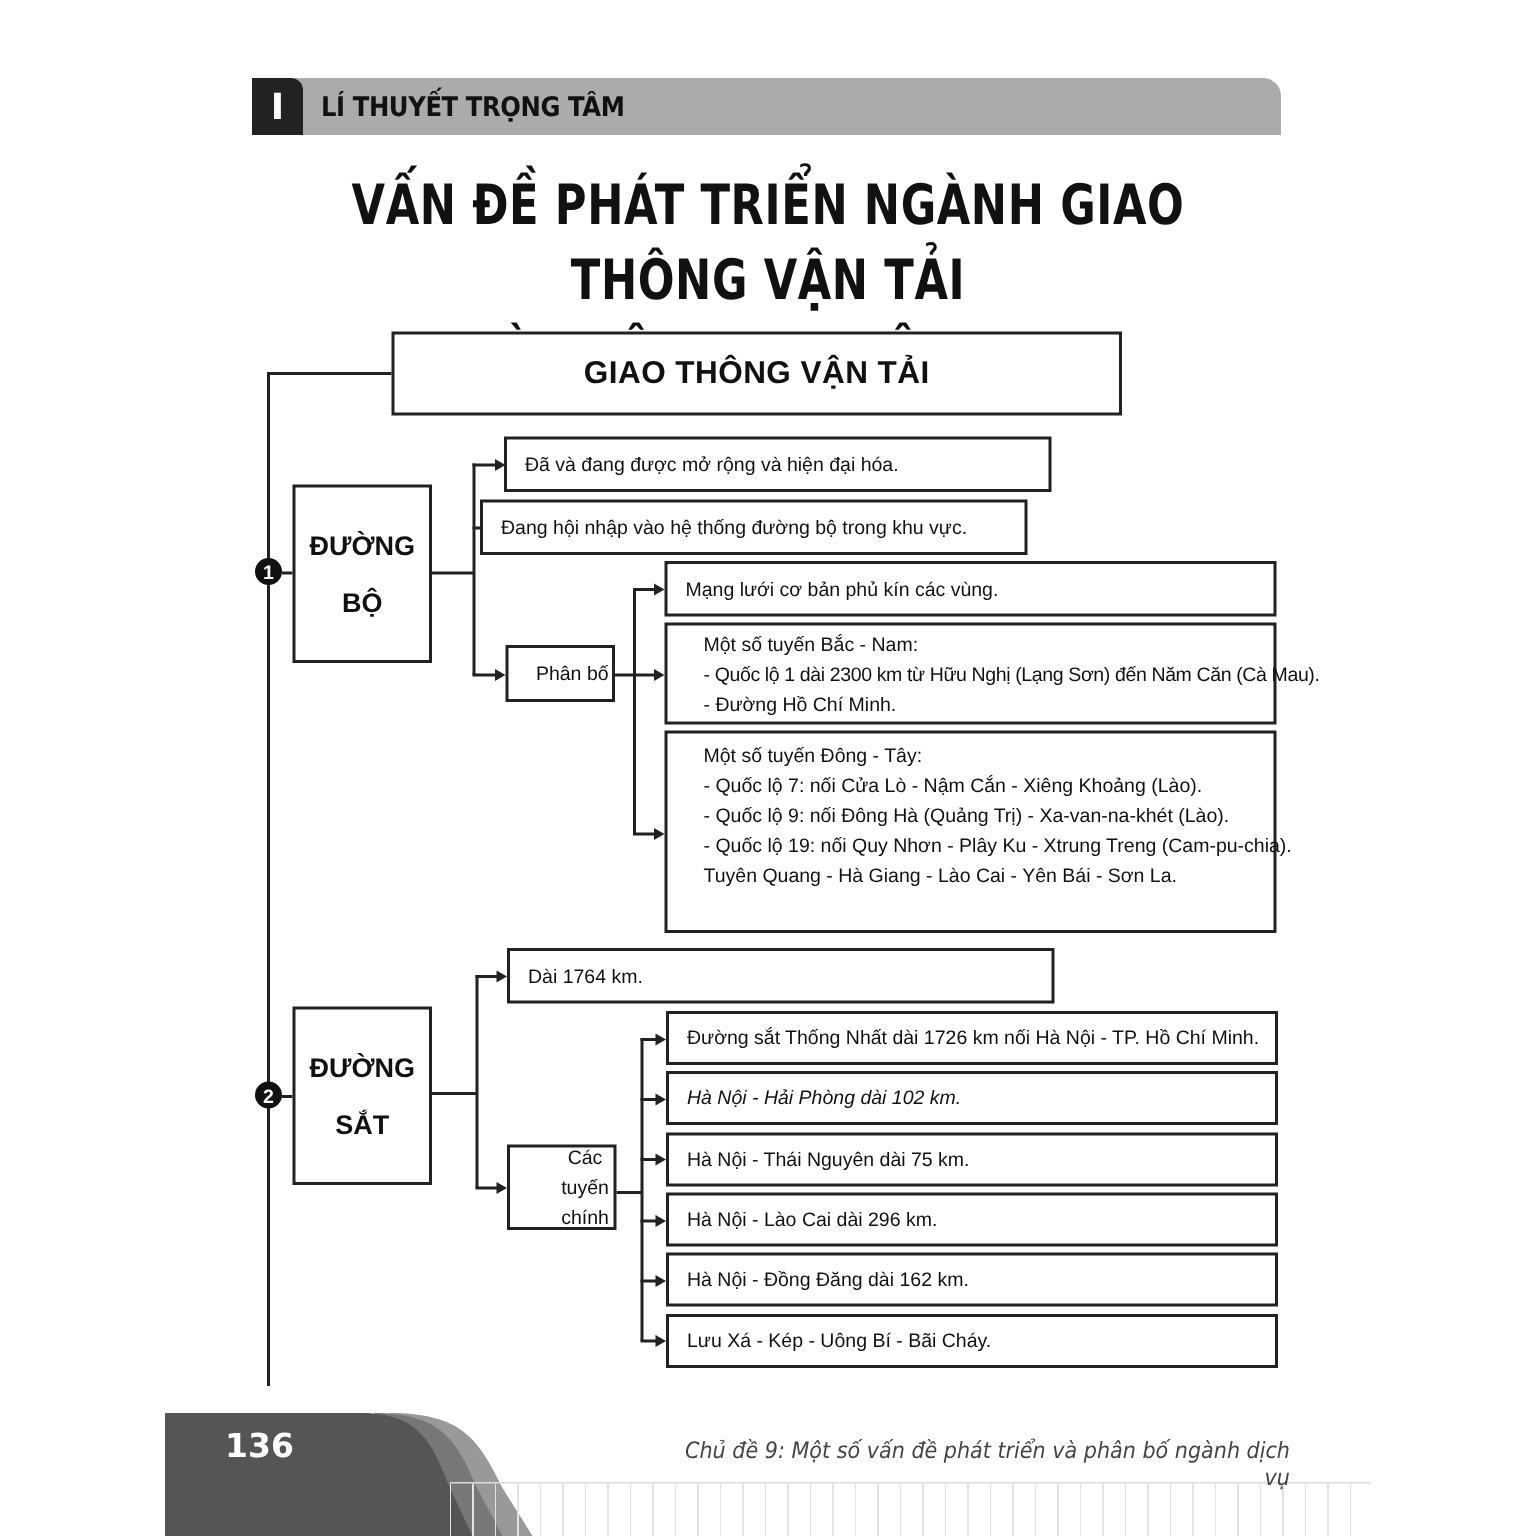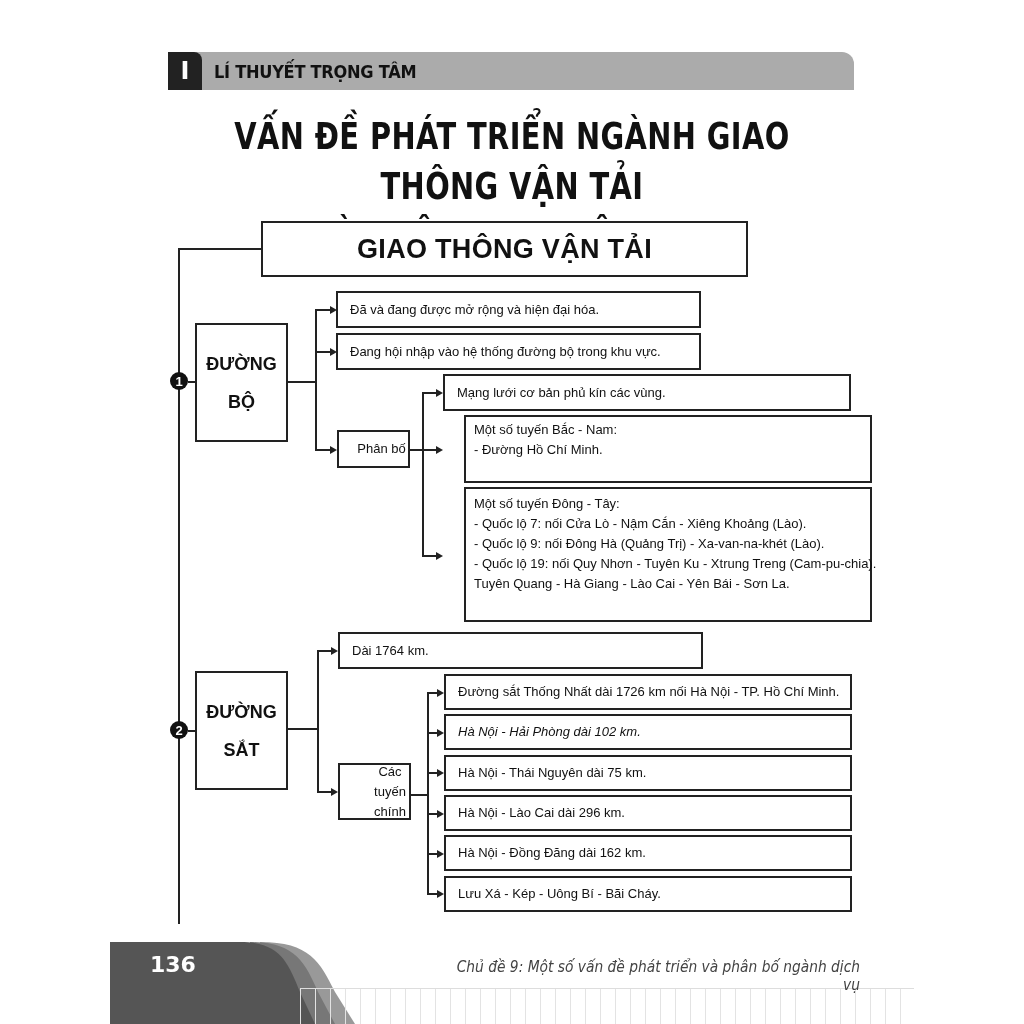--- a/index.html
+++ b/index.html
@@ -31,25 +31,25 @@
     font-family: "DejaVu Sans", sans-serif; font-weight: bold;
     font-size: 37px; line-height: 50px; color: #111;
     transform: scaleX(0.78); transform-origin: center top;
     letter-spacing: 0.5px;
   }
   .box {
     position: absolute; border: 2px solid #222; background: #fff;
     box-sizing: border-box; font-size: 13px; line-height: 20px;
   }
   .box.single { display: flex; align-items: center; padding-left: 12px; }
-  .box.multi { padding: 6px 8px; margin-left: 21px; }
+  .box.multi { padding: 6px 24px; }
   .box.center { display: flex; flex-direction: column; align-items: center; justify-content: center; text-align: center; }
   .main-box {
     left: 261px; top: 221px; width: 487px; height: 56px;
-    font-size: 27px; font-weight: bold; letter-spacing: 0.3px;
+    font-size: 21px; font-weight: bold; letter-spacing: 0.3px;
   }
   .cat-box { font-size: 18px; font-weight: bold; line-height: 38px; }
   .line { position: absolute; background: #222; }
   .arrow {
     position: absolute; width: 0; height: 0;
     border-top: 4px solid transparent; border-bottom: 4px solid transparent;
     border-left: 7px solid #222;
   }
   .num-circle {
     position: absolute; width: 18px; height: 18px; border-radius: 50%;
@@ -99,44 +99,45 @@
   </div>
   <div class="line" style="left:288px; top:381px; width:28px; height:2px;"></div>
   <div class="line" style="left:315px; top:309px; width:2px; height:141px;"></div>
 
   <div class="line" style="left:315px; top:309px; width:16px; height:2px;"></div>
   <div class="arrow" style="left:330px; top:306px;"></div>
   <div class="box single" style="left:336px; top:291px; width:365px; height:37px;">Đã và đang được mở rộng và hiện đại hóa.</div>
 
   <div class="line" style="left:315px; top:351px; width:16px; height:2px;"></div>
   <div class="arrow" style="left:330px; top:348px;"></div>
-  <div class="box single" style="left:336px; top:333px; width:365px; height:37px;">Đang hội nhập vào hệ thống đường bộ trong khu vực.</div>
+  <div class="box single" style="left:320px; top:333px; width:365px; height:37px;">Đang hội nhập vào hệ thống đường bộ trong khu vực.</div>
 
   <div class="line" style="left:315px; top:449px; width:16px; height:2px;"></div>
   <div class="arrow" style="left:330px; top:446px;"></div>
   <div class="box center" style="left:337px; top:430px; width:73px; height:38px;padding-left:16px;">Phân bố</div>
 
   <div class="line" style="left:410px; top:449px; width:27px; height:2px;"></div>
   <div class="arrow" style="left:436px; top:446px;"></div>
   <div class="line" style="left:422px; top:392px; width:2px; height:164px;"></div>
   <div class="line" style="left:422px; top:392px; width:15px; height:2px;"></div>
   <div class="arrow" style="left:436px; top:389px;"></div>
   <div class="line" style="left:422px; top:555px; width:15px; height:2px;"></div>
   <div class="arrow" style="left:436px; top:552px;"></div>
 
   <div class="box single" style="left:443px; top:374px; width:408px; height:37px;">Mạng lưới cơ bản phủ kín các vùng.</div>
   <div class="box multi" style="left:443px; top:415px; width:408px; height:68px; padding-top:3px;">
     <div>Một số tuyến Bắc - Nam:</div>
+    <div style="white-space:nowrap; letter-spacing:-0.25px;">- Quốc lộ 1 dài 2300 km từ Hữu Nghị (Lạng Sơn) đến Năm Căn (Cà Mau).</div>
     <div>- Đường Hồ Chí Minh.</div>
   </div>
   <div class="box multi" style="left:443px; top:487px; width:408px; height:135px; padding-top:5px;">
     <div>Một số tuyến Đông - Tây:</div>
     <div>- Quốc lộ 7: nối Cửa Lò - Nậm Cắn - Xiêng Khoảng (Lào).</div>
     <div>- Quốc lộ 9: nối Đông Hà (Quảng Trị) - Xa-van-na-khét (Lào).</div>
-    <div style="white-space:nowrap;">- Quốc lộ 19: nối Quy Nhơn - Tuyên Ku - Xtrung Treng (Cam-pu-chia).</div>
+    <div style="white-space:nowrap;">- Quốc lộ 19: nối Quy Nhơn - Plây Ku - Xtrung Treng (Cam-pu-chia).</div>
     <div>Tuyên Quang - Hà Giang - Lào Cai - Yên Bái - Sơn La.</div>
   </div>
 
   <div class="num-circle" style="left:170px; top:721px;">2</div>
   <div class="line" style="left:188px; top:730px; width:8px; height:2px;"></div>
   <div class="box center cat-box" style="left:195px; top:671px; width:93px; height:119px;">
     <div>ĐƯỜNG</div>
     <div>SẮT</div>
   </div>
   <div class="line" style="left:288px; top:728px; width:30px; height:2px;"></div>

